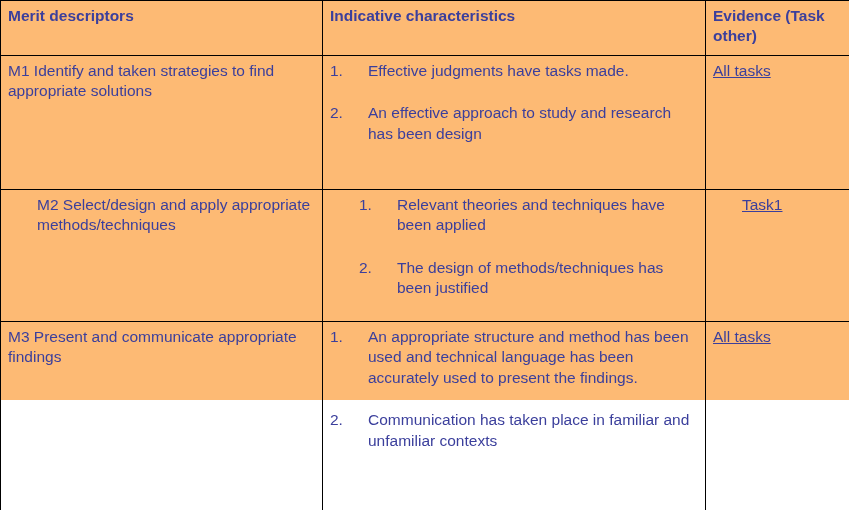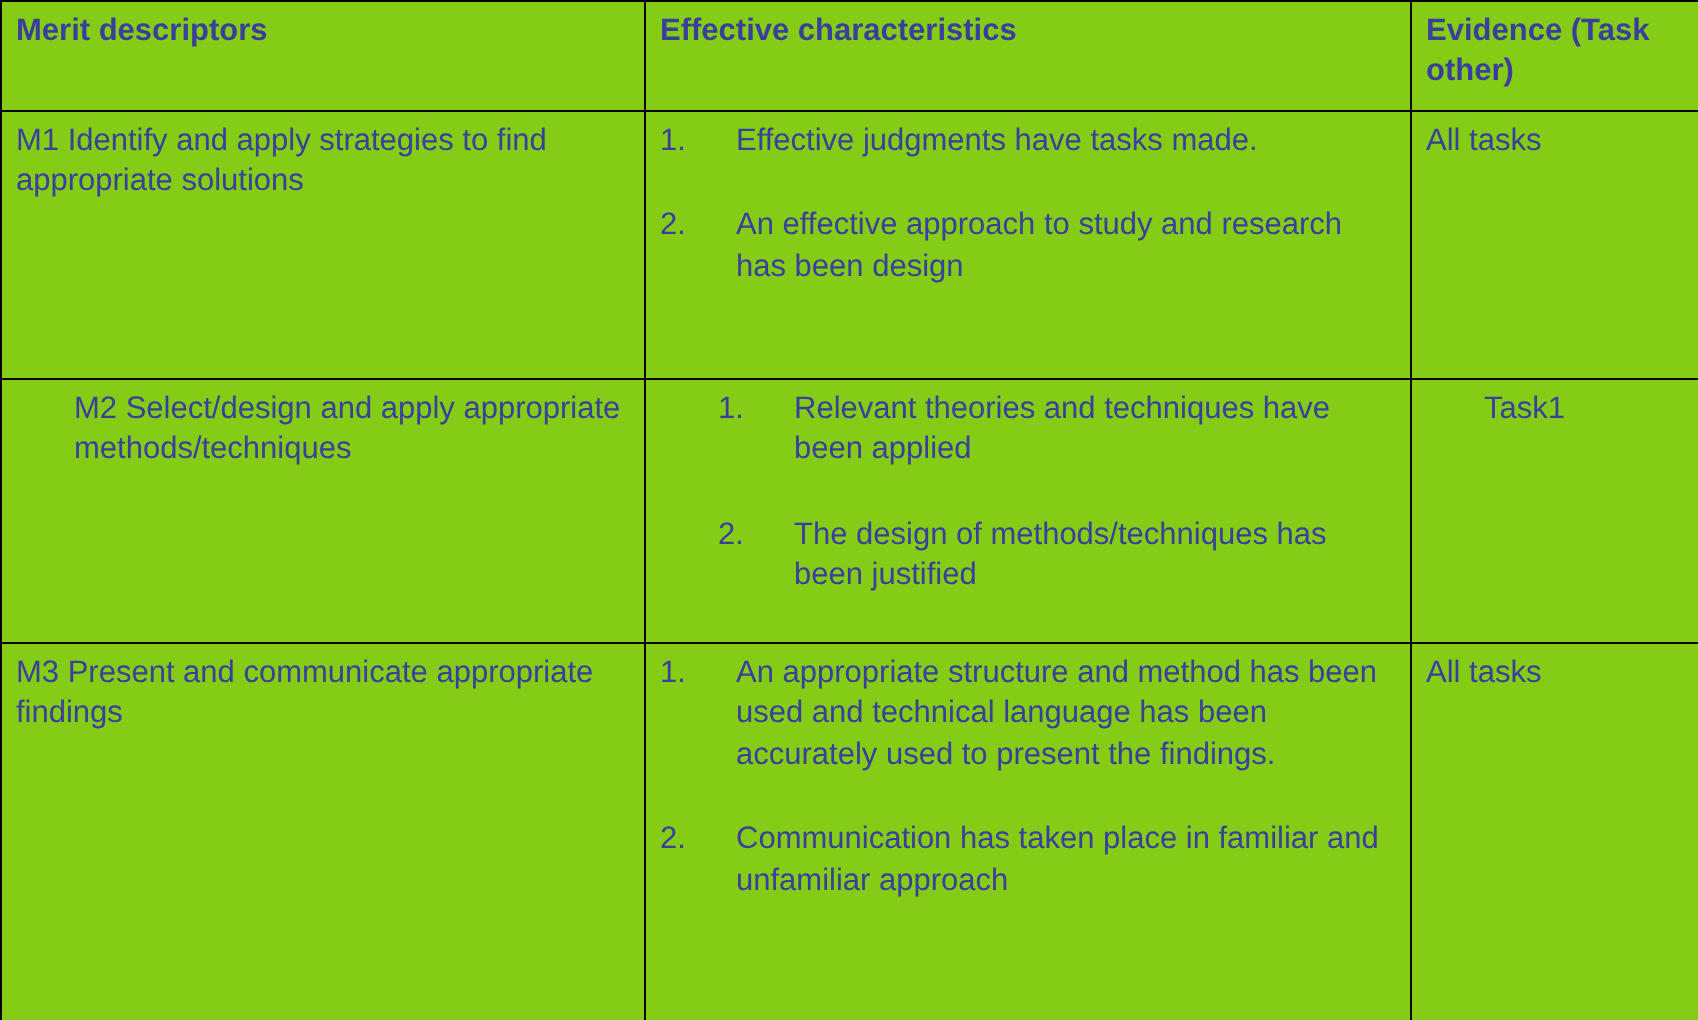--- a/index.html
+++ b/index.html
@@ -10,22 +10,22 @@
   body {
     width: 849px;
     height: 510px;
     font-family: "Liberation Sans", sans-serif;
     color: #3b3f9c;
     overflow: hidden;
   }
   .page {
     position: relative;
     width: 849px;
-    height: 510px;
-    background: #84cc16;
+    height: 400px;
+    background: #fdba74;
   }
   table.merit-table {
     border-collapse: collapse;
     table-layout: fixed;
     width: 880px;           
     margin: 0;
     border: 0;
   }
   table.merit-table td,
   table.merit-table th {
@@ -67,20 +67,21 @@
   }
   ol.ind > li .num {
     position: absolute;
     left: 0;
     top: 0;
     width: 28px;
     text-align: left;
   }
   .evidence {
     white-space: pre-line;
+    text-decoration: underline;
   }
   
   tr.row-m1 td { height: 120px; }
   tr.row-m2 td { height: 118px; padding-left: 36px; }
   tr.row-m3 td { height: 175px; }
 </style>
 </head>
 <body>
 
 <div class="page">
@@ -89,32 +90,32 @@
       <col class="c1">
       <col class="c2">
       <col class="c3">
     </colgroup>
     <thead>
       <tr>
         <th>
           <span class="hdr-text">Merit descriptors</span>
         </th>
         <th>
-          <span class="hdr-text">Effective characteristics</span>
+          <span class="hdr-text">Indicative characteristics</span>
         </th>
         <th>
           <span class="hdr-text descriptor">Evidence (Task
 other)</span>
         </th>
       </tr>
     </thead>
     <tbody>
       <tr class="row-m1">
         <td>
-          <span class="descriptor">M1 Identify and apply strategies to find appropriate solutions</span>
+          <span class="descriptor">M1 Identify and taken strategies to find appropriate solutions</span>
         </td>
         <td>
           <ol class="ind">
             <li>
               <span class="num">1.</span>
               <span>Effective judgments have tasks made.</span>
             </li>
             <li>
               <span class="num">2.</span>
               <span>An effective approach to study and research has been design</span>
@@ -150,21 +151,21 @@
           <span class="descriptor">M3 Present and communicate appropriate findings</span>
         </td>
         <td>
           <ol class="ind">
             <li>
               <span class="num">1.</span>
               <span>An appropriate structure and method has been used and technical language has been accurately used to present the findings.</span>
             </li>
             <li>
               <span class="num">2.</span>
-              <span>Communication has taken place in familiar and unfamiliar approach</span>
+              <span>Communication has taken place in familiar and unfamiliar contexts</span>
             </li>
           </ol>
         </td>
         <td>
           <span class="evidence">All tasks</span>
         </td>
       </tr>
     </tbody>
   </table>
 </div>

